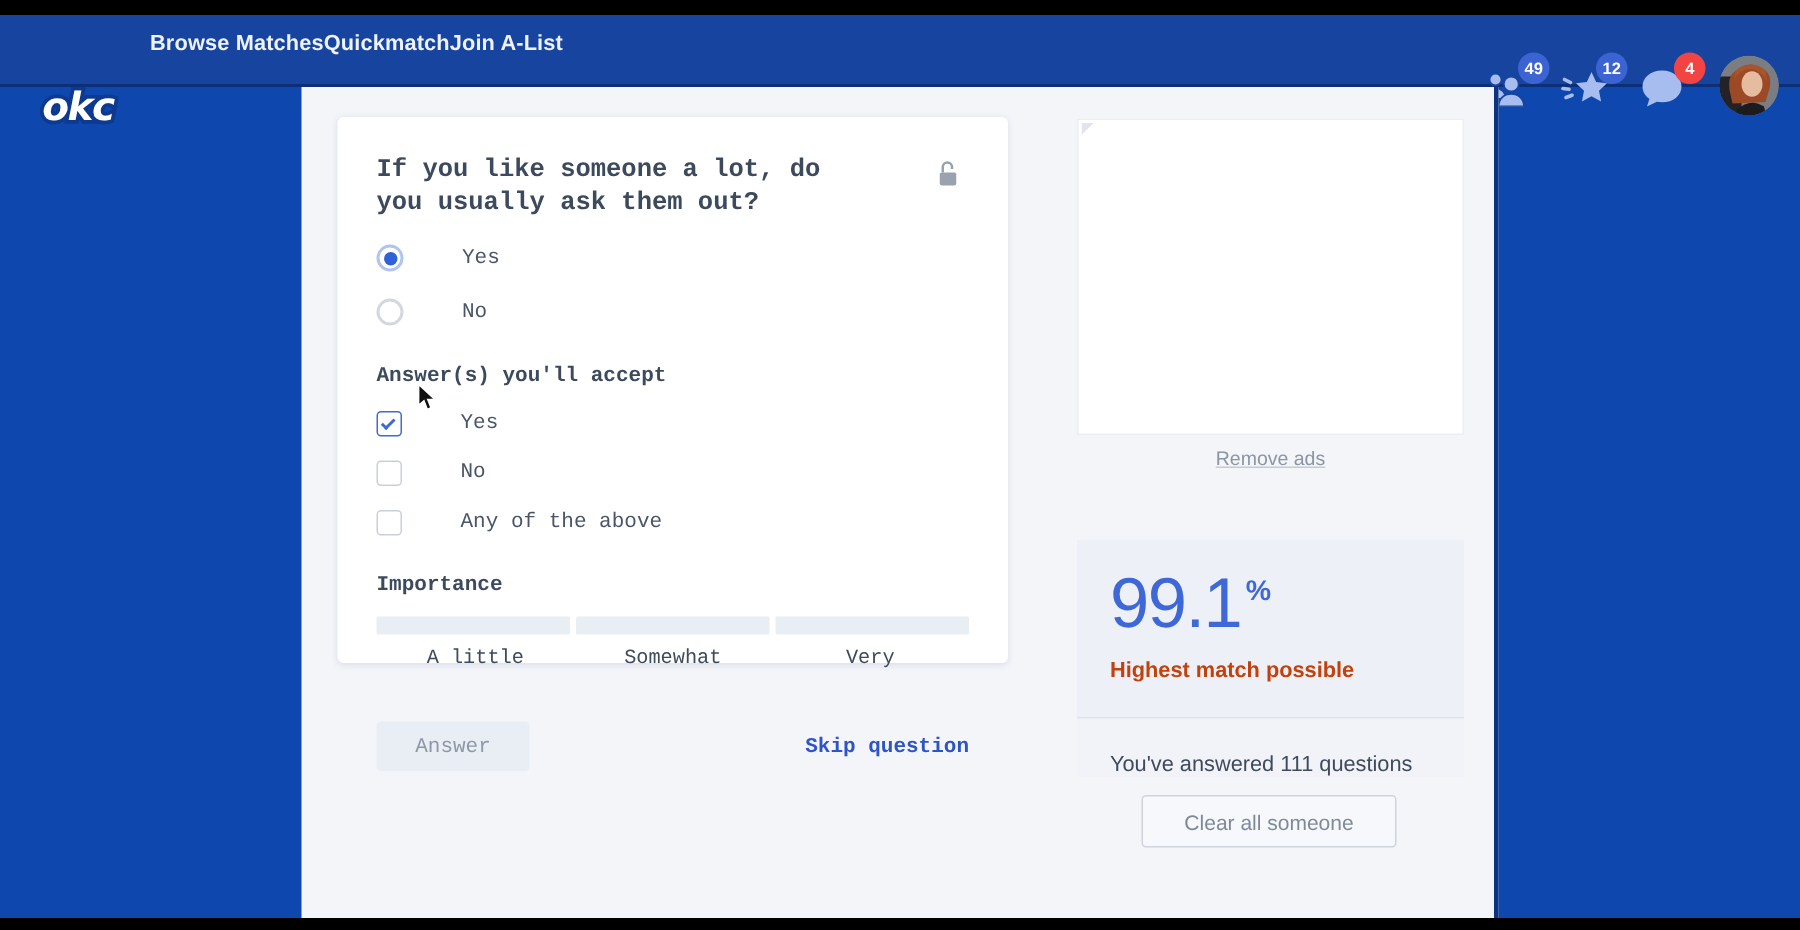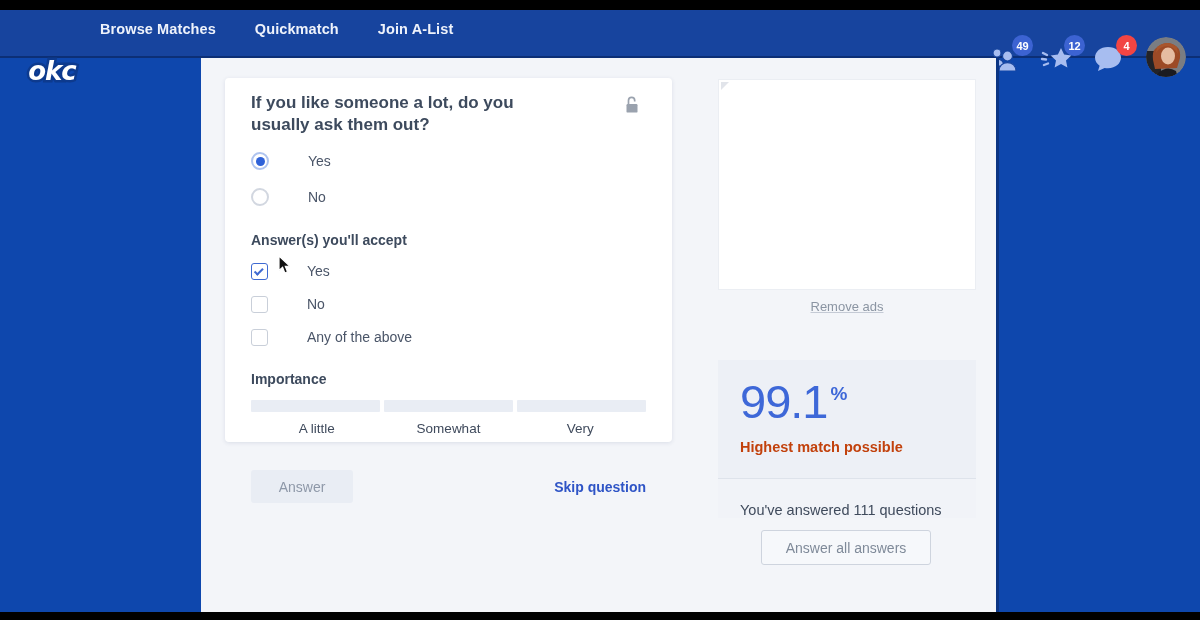--- a/index.html
+++ b/index.html
@@ -4,36 +4,36 @@
 <style>
   * { margin:0; padding:0; box-sizing:border-box; }
   html,body { background:#000; }
   body { font-family:"Liberation Sans","DejaVu Sans",sans-serif; }
   .stage { position:relative; width:1200px; height:620px; background:#000; overflow:hidden; }
   .body-bg { position:absolute; left:0; top:10px; width:1200px; height:602px; background:#0E47AD; }
 
   
   .nav { position:absolute; left:0; top:10px; width:1200px; height:48px; background:#17449E; border-bottom:2px solid #0C2F76; }
   .logo-wrap { position:absolute; left:22px; top:4px; width:60px; height:40px; cursor:pointer;margin-top:36px; }
-  .nav-menu { position:absolute; left:100px; top:0; height:37px; display:flex; align-items:center; gap:39px; }
+  .nav-menu { position:absolute; left:100px; top:0; height:37px; display:flex; align-items:center; }
   .nav-item { color:#EEF2FB; font-size:14.5px; font-weight:700; letter-spacing:.1px; cursor:pointer; white-space:nowrap; }
   .nav-right { position:absolute; right:14px; top:0; height:46px; display:flex; align-items:center;margin-top:24px; }
   .notif { position:relative; width:52px; height:46px; cursor:pointer; }
   .notif svg.glyph { position:absolute; left:2px; top:11px; }
   .badge { position:absolute; top:1px; left:26px; min-width:21px; height:21px; padding:0 4px; border-radius:11px;
            background:#3C63D2; color:#fff; font-size:11px; font-weight:700; display:flex; align-items:center; justify-content:center; }
   .badge.red { background:#F24543; }
   .avatar { position:relative; width:40px; height:40px; margin-left:4px; border-radius:50%; overflow:hidden; cursor:pointer; }
 
   
   .content { position:absolute; left:201px; top:58px; width:798px; height:554px; background:#F3F5F9; border-right:3px solid #0B3583; }
 
   
   .qcard { position:absolute; left:24px; top:20px; width:447px; height:364px; background:#fff; border-radius:4px;
-           box-shadow:0 1px 4px rgba(40,60,110,.12); padding:14px 26px; }
+           box-shadow:0 1px 4px rgba(40,60,110,.12); padding:25px 26px;font-family:Liberation Mono, monospace; }
   .q-head { position:relative; }
   .q-title { width:310px; color:#3D4A5D; font-size:17px; font-weight:700; line-height:22px; }
   .lock { position:absolute; right:6px; top:2px; cursor:pointer; }
 
   .radio-row { display:flex; align-items:center; gap:12px; margin-top:14px; height:22px; cursor:pointer; }
   .radio { width:18px; height:18px; border-radius:50%; border:2px solid #D2D7E0; background:#fff;
            display:flex; align-items:center; justify-content:center; flex:0 0 auto; }
   .radio.sel { border-color:#AFC4EF; }
   .radio-dot { width:9px; height:9px; border-radius:50%; background:#2F62D8; }
   .opt-label { color:#4A5568; font-size:14px;margin-left:27px; }
@@ -224,19 +224,19 @@
     <div class="match-card">
       <div class="match-top">
         <span class="pct-num">99.1</span><span class="pct-sym">%</span>
         <div class="match-caption">Highest match possible</div>
       </div>
       <div class="match-bottom">
         <span class="answered">You've answered 111 questions</span>
       </div>
     </div>
 
-    <button class="clear-btn">Answer all answers</button>
+    <button class="clear-btn">Clear all someone</button>
   </div>
 
   <svg class="cursor" width="18" height="20" viewBox="0 0 18 20">
     <path d="M2 1 L2 15.5 L5.6 12.3 L7.8 18 L10.5 16.9 L8.3 11.4 L13 11.2 Z" fill="#111111" stroke="#FFFFFF" stroke-width="1.2"></path>
   </svg>
 </div>
 
 </body></html>

